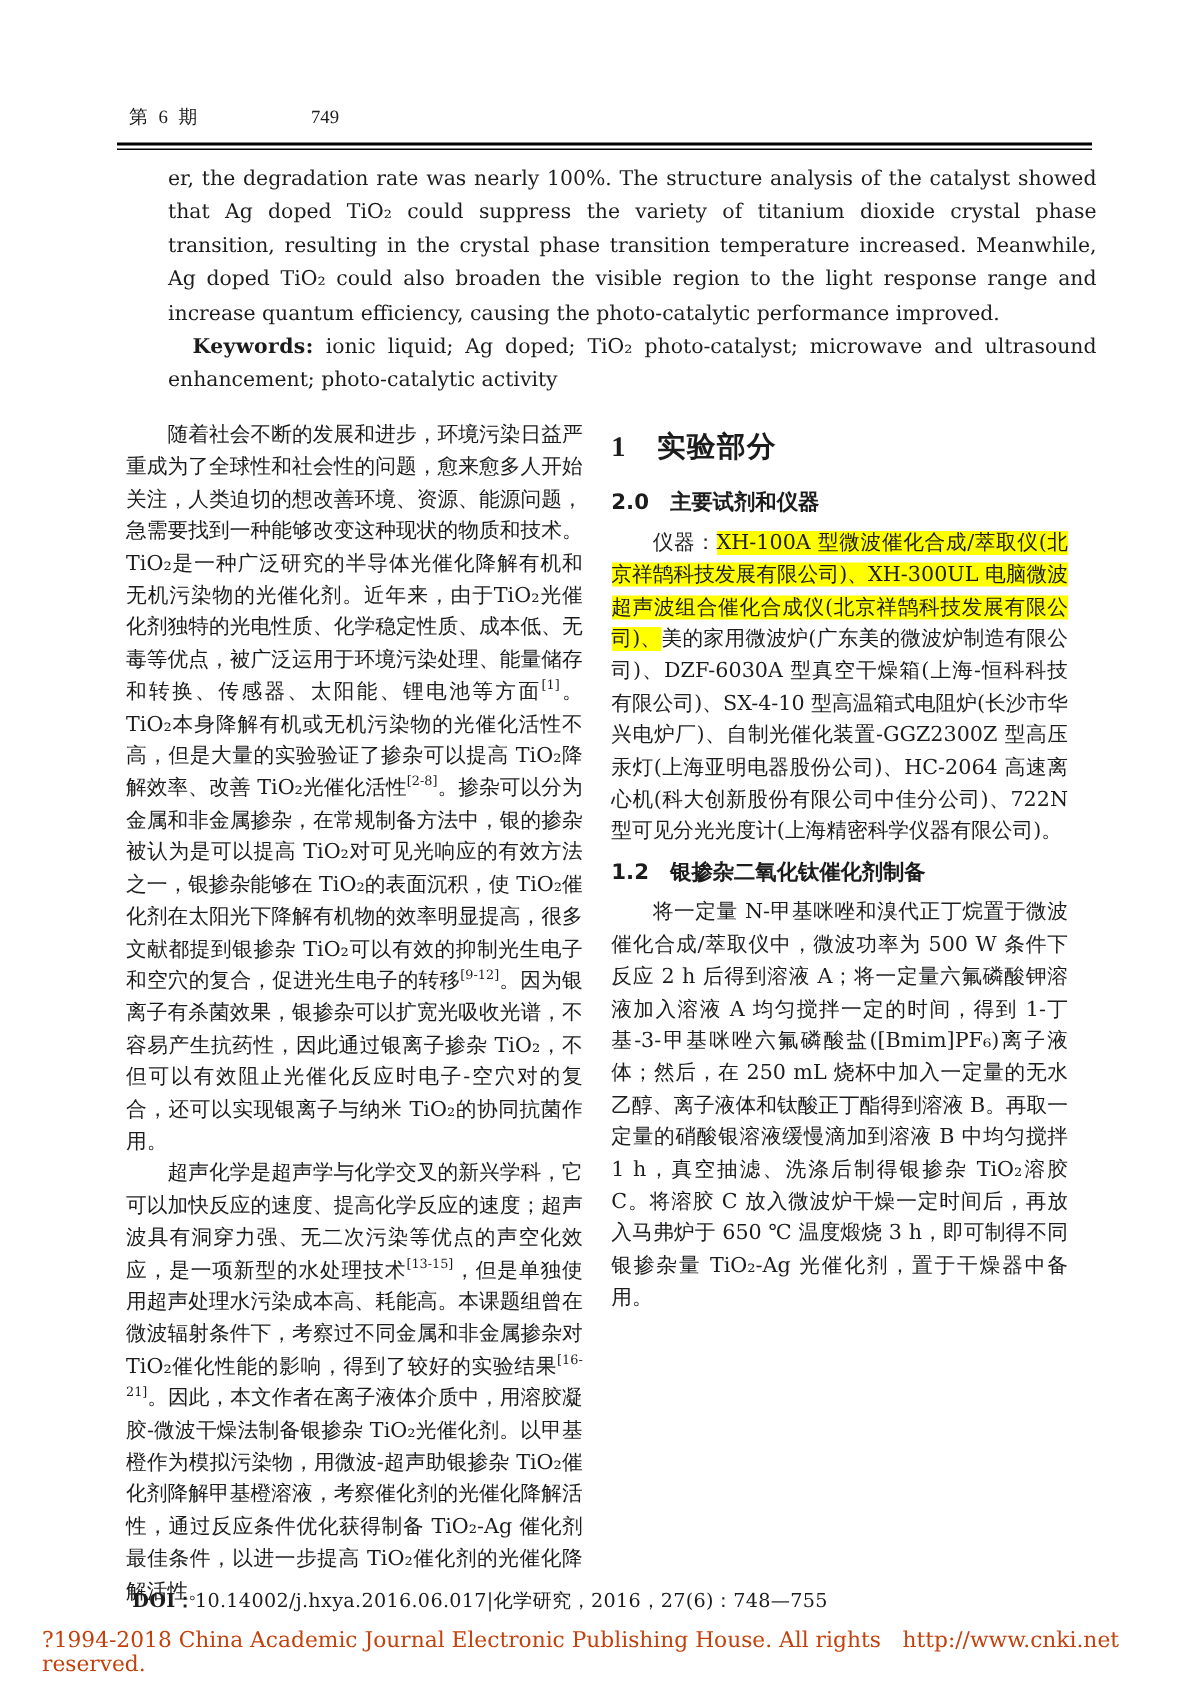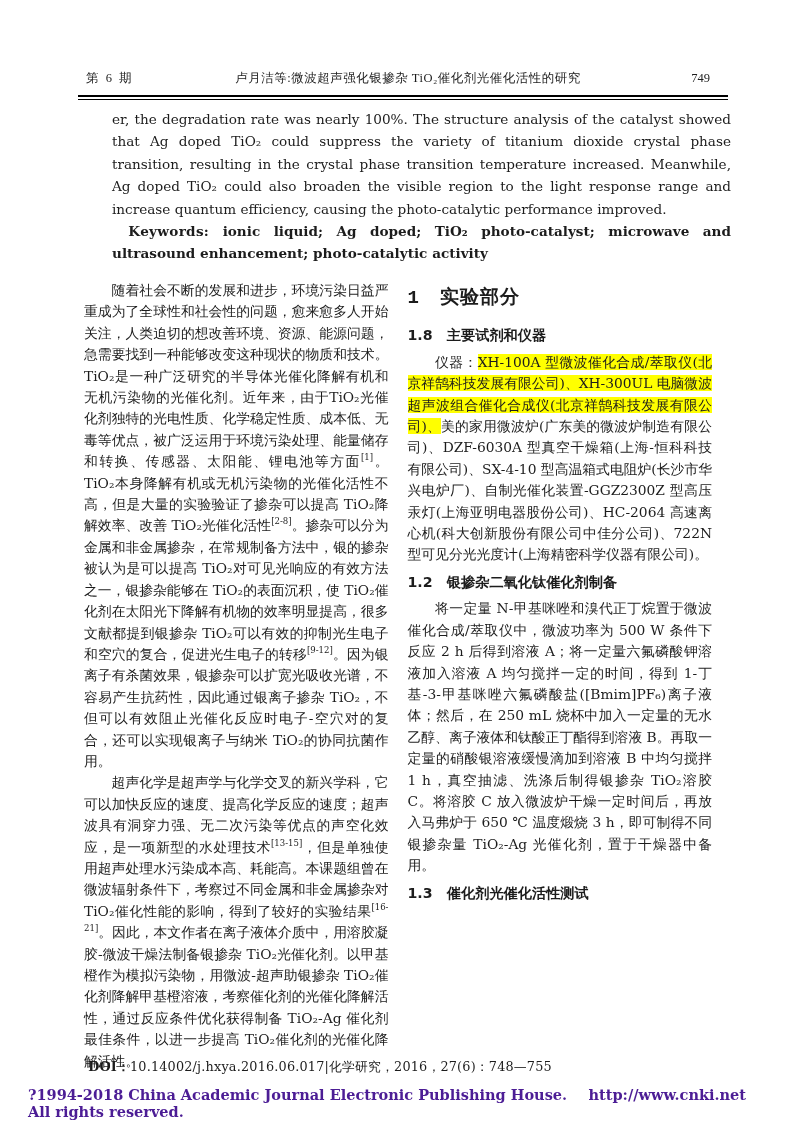--- a/index.html
+++ b/index.html
@@ -20,79 +20,77 @@
   .hdr-rule {
     position:absolute; top:95px; left:78px; width:650px; height:2px;
     border-top:2.5px solid #000; border-bottom:1.5px solid #000;
   }
   
   .topblock {
     position:absolute; top:108px; left:112px; width:619px;
     font-size:13.6px; line-height:22.4px; text-align:justify;
   }
   .topblock p { margin:0; }
-  .kw { margin-top:0; text-indent:1.2em;font-weight:bold; }
+  .kw { margin-top:0; text-indent:1.2em; }
   .kw b { letter-spacing:0.3px; }
   
   .cols {
     position:absolute; top:280px; left:84px; width:628px;
     display:flex; gap:19px;
   }
   .col { width:304.5px; font-size:13.8px; line-height:21.4px; text-align:justify; }
   .para { margin:0; text-indent:2em; }
   .h1 {
     font-size:19px; font-weight:bold; margin:8px 0 16px;
-    text-indent:0; letter-spacing:1px; font-family:Liberation Mono, monospace;
+    text-indent:0; letter-spacing:1px; font-family:Liberation Serif, serif;
   }
   .h2 {
     font-size:14.2px; font-weight:bold; margin:6px 0 5px; text-indent:0;
     font-family:"DejaVu Sans","Liberation Sans",sans-serif;
   }
   sup { font-size:0.62em; line-height:0; vertical-align:super; }
   .hl { background:var(--hl);margin-top:44px; }
   
   .doi {
     position:absolute; top:1059px; left:0; width:640px;
     text-align:center; font-size:12.8px; letter-spacing:0.2px;
   }
   .doi b { font-weight:bold; }
   .wm {
     position:absolute; top:1086px; left:28px; width:718px;
     display:flex; justify-content:space-between;
-    color:#4c1d95; font-weight:bold; font-size:14.5px;
+    color:#c2410c; font-weight:normal; font-size:14.5px;
     font-family:"DejaVu Serif","Liberation Serif",serif;
   }
 </style>
 </head>
 <body>
 
 <div class="hdr">
   <span class="hdr-issue">第 6 期</span>
-  <span class="hdr-title">卢月洁等:微波超声强化银掺杂 TiO₂催化剂光催化活性的研究</span>
   <span class="hdr-page">749</span>
 </div>
 <div class="hdr-rule"></div>
 
 <div class="topblock">
   <p>er, the degradation rate was nearly 100%. The structure analysis of the catalyst showed that Ag doped TiO₂ could suppress the variety of titanium dioxide crystal phase transition, resulting in the crystal phase transition temperature increased. Meanwhile, Ag doped TiO₂ could also broaden the visible region to the light response range and increase quantum efficiency, causing the photo-catalytic performance improved.</p>
   <p class="kw"><b>Keywords:</b><span> ionic liquid; Ag doped; TiO₂ photo-catalyst; microwave and ultrasound enhancement; photo-catalytic activity</span></p>
 </div>
 
 <div class="cols">
   <div class="col">
     <p class="para"><span>随着社会不断的发展和进步，环境污染日益严重成为了全球性和社会性的问题，愈来愈多人开始关注，人类迫切的想改善环境、资源、能源问题，急需要找到一种能够改变这种现状的物质和技术。TiO₂是一种广泛研究的半导体光催化降解有机和无机污染物的光催化剂。近年来，由于TiO₂光催化剂独特的光电性质、化学稳定性质、成本低、无毒等优点，被广泛运用于环境污染处理、能量储存和转换、传感器、太阳能、锂电池等方面</span><sup>[1]</sup><span>。TiO₂本身降解有机或无机污染物的光催化活性不高，但是大量的实验验证了掺杂可以提高 TiO₂降解效率、改善 TiO₂光催化活性</span><sup>[2-8]</sup><span>。掺杂可以分为金属和非金属掺杂，在常规制备方法中，银的掺杂被认为是可以提高 TiO₂对可见光响应的有效方法之一，银掺杂能够在 TiO₂的表面沉积，使 TiO₂催化剂在太阳光下降解有机物的效率明显提高，很多文献都提到银掺杂 TiO₂可以有效的抑制光生电子和空穴的复合，促进光生电子的转移</span><sup>[9-12]</sup><span>。因为银离子有杀菌效果，银掺杂可以扩宽光吸收光谱，不容易产生抗药性，因此通过银离子掺杂 TiO₂，不但可以有效阻止光催化反应时电子-空穴对的复合，还可以实现银离子与纳米 TiO₂的协同抗菌作用。</span></p>
     <p class="para"><span>超声化学是超声学与化学交叉的新兴学科，它可以加快反应的速度、提高化学反应的速度；超声波具有洞穿力强、无二次污染等优点的声空化效应，是一项新型的水处理技术</span><sup>[13-15]</sup><span>，但是单独使用超声处理水污染成本高、耗能高。本课题组曾在微波辐射条件下，考察过不同金属和非金属掺杂对 TiO₂催化性能的影响，得到了较好的实验结果</span><sup>[16-21]</sup><span>。因此，本文作者在离子液体介质中，用溶胶凝胶-微波干燥法制备银掺杂 TiO₂光催化剂。以甲基橙作为模拟污染物，用微波-超声助银掺杂 TiO₂催化剂降解甲基橙溶液，考察催化剂的光催化降解活性，通过反应条件优化获得制备 TiO₂-Ag 催化剂最佳条件，以进一步提高 TiO₂催化剂的光催化降解活性。</span></p>
   </div>
   <div class="col">
     <p class="para h1">1　实验部分</p>
-    <p class="para h2">1.8　主要试剂和仪器</p>
+    <p class="para h2">2.0　主要试剂和仪器</p>
     <p class="para"><span>仪器：</span><span class="hl">XH-100A 型微波催化合成/萃取仪(北京祥鹄科技发展有限公司)、XH-300UL 电脑微波超声波组合催化合成仪(北京祥鹄科技发展有限公司)、</span><span>美的家用微波炉(广东美的微波炉制造有限公司)、DZF-6030A 型真空干燥箱(上海-恒科科技有限公司)、SX-4-10 型高温箱式电阻炉(长沙市华兴电炉厂)、自制光催化装置-GGZ2300Z 型高压汞灯(上海亚明电器股份公司)、HC-2064 高速离心机(科大创新股份有限公司中佳分公司)、722N 型可见分光光度计(上海精密科学仪器有限公司)。</span></p>
     <p class="para h2">1.2　银掺杂二氧化钛催化剂制备</p>
     <p class="para">将一定量 N-甲基咪唑和溴代正丁烷置于微波催化合成/萃取仪中，微波功率为 500 W 条件下反应 2 h 后得到溶液 A；将一定量六氟磷酸钾溶液加入溶液 A 均匀搅拌一定的时间，得到 1-丁基-3-甲基咪唑六氟磷酸盐([Bmim]PF₆)离子液体；然后，在 250 mL 烧杯中加入一定量的无水乙醇、离子液体和钛酸正丁酯得到溶液 B。再取一定量的硝酸银溶液缓慢滴加到溶液 B 中均匀搅拌 1 h，真空抽滤、洗涤后制得银掺杂 TiO₂溶胶 C。将溶胶 C 放入微波炉干燥一定时间后，再放入马弗炉于 650 ℃ 温度煅烧 3 h，即可制得不同银掺杂量 TiO₂-Ag 光催化剂，置于干燥器中备用。</p>
-    <p class="para h2">1.3　催化剂光催化活性测试</p>
   </div>
 </div>
 
 <div class="doi"><b>DOI：</b><span>10.14002/j.hxya.2016.06.017|化学研究，2016，27(6)：748—755</span></div>
 
 <div class="wm">
   <span>?1994-2018 China Academic Journal Electronic Publishing House. All rights reserved.</span>
   <span>http://www.cnki.net</span>
 </div>
 

